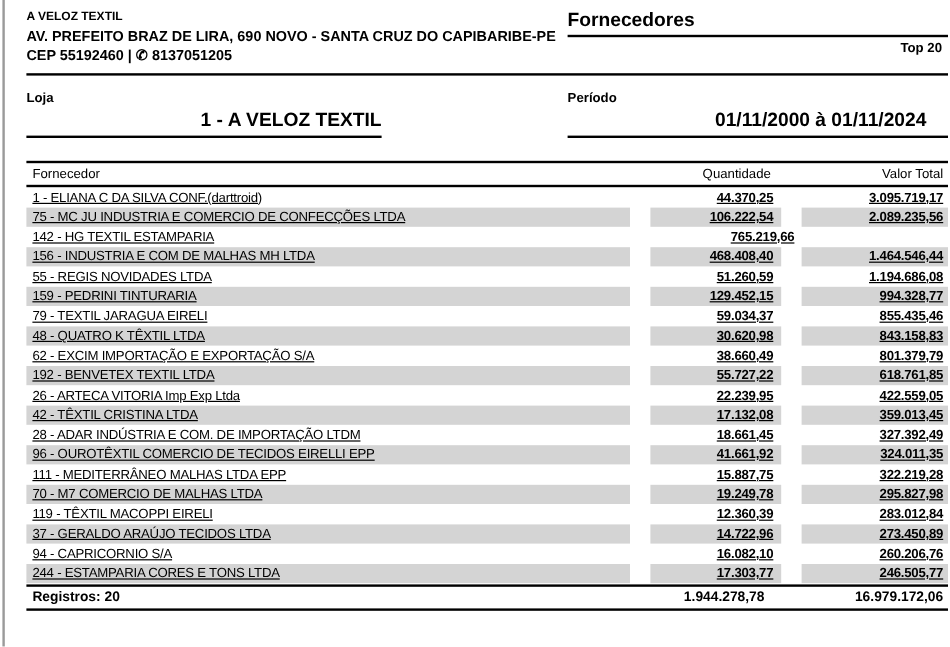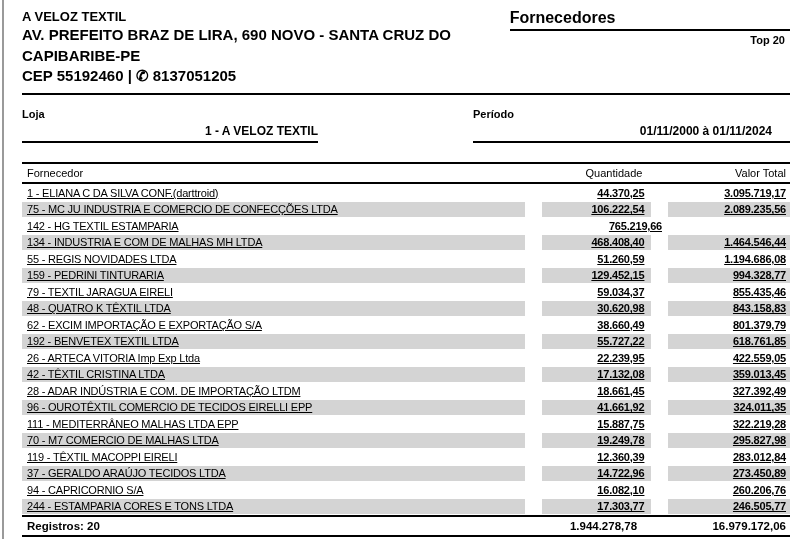--- a/index.html
+++ b/index.html
@@ -9,36 +9,36 @@
     position:relative; width:792px; height:539px; background:#fff; overflow:hidden;
   }
   .left-edge {
     position:absolute; left:2px; top:0; bottom:0; width:2px; background:#9a9a9a;
   }
   
   .top {
     display:flex; justify-content:space-between; align-items:flex-start;
     padding:9px 2px 0 22px;
   }
-  .company-name { font-size:13px; font-weight:bold; line-height:1.25; }
-  .company-line { font-size:15px; font-weight:bold; line-height:1.35; }
+  .company-name { font-size:10px; font-weight:bold; line-height:1.25; }
+  .company-line { font-size:12px; font-weight:bold; line-height:1.35; }
   .report-head { width:317px; }
   .report-title {
     font-size:16px; font-weight:bold; line-height:1.15;
     border-bottom:2px solid #000; padding-bottom:2px;
   }
   .report-sub { font-size:11px; font-weight:bold; text-align:right; padding:3px 5px 0 0; }
   .full-rule { margin:7px 2px 0 22px; border-top:2px solid #000; }
   
   .filters { display:flex; justify-content:space-between; padding:13px 2px 0 22px; }
   .field { border-bottom:2px solid #000; padding-bottom:3px; }
   .field-loja { width:296px; }
   .field-periodo { width:317px; }
   .field-label { font-size:11px; font-weight:bold; }
-  .field-value { font-size:12px; font-weight:bold; text-align:right; padding-top:4px; }
+  .field-value { font-size:16px; font-weight:bold; text-align:right; padding-top:4px; }
   .field-periodo .field-value { padding-right:18px; }
   
   .table { margin:19px 2px 0 22px; border-top:2px solid #000; }
   .thead {
     display:flex; column-gap:5px; border-bottom:2px solid #000;
     padding:3px 0 3px 0; font-size:11px; font-weight:normal; align-items:center;gap:20px;
   }
   .c-name { width:518px; padding-left:5px; }
   .c-qty  { width:112px; text-align:right; padding-right:7px; }
   .c-val  { width:125px; text-align:right; padding-right:4px; }
@@ -99,21 +99,21 @@
         <div class="trow striped">
           <div class="cell c-name">75 - MC JU INDUSTRIA E COMERCIO DE CONFECÇÕES LTDA</div>
           <div class="cell c-qty">106.222,54</div>
           <div class="cell c-val">2.089.235,56</div>
         </div>
         <div class="trow">
           <div class="cell c-name">142 - HG TEXTIL ESTAMPARIA</div>
           <div class="cell c-qty">765.219,66</div>
         </div>
         <div class="trow striped">
-          <div class="cell c-name">134 - INDUSTRIA E COM DE MALHAS MH LTDA</div>
+          <div class="cell c-name">156 - INDUSTRIA E COM DE MALHAS MH LTDA</div>
           <div class="cell c-qty">468.408,40</div>
           <div class="cell c-val">1.464.546,44</div>
         </div>
         <div class="trow">
           <div class="cell c-name">55 - REGIS NOVIDADES LTDA</div>
           <div class="cell c-qty">51.260,59</div>
           <div class="cell c-val">1.194.686,08</div>
         </div>
         <div class="trow striped">
           <div class="cell c-name">159 - PEDRINI TINTURARIA</div>

